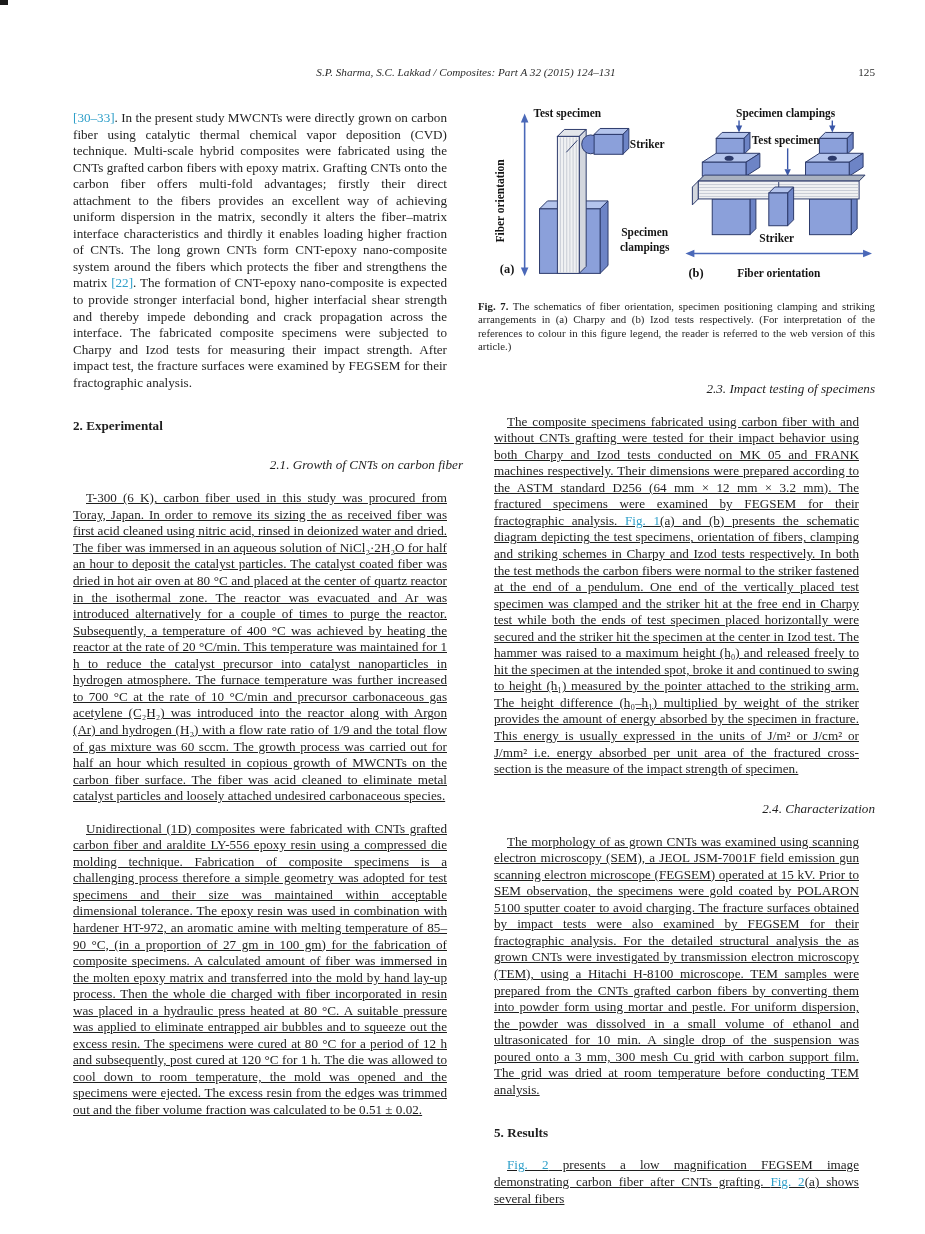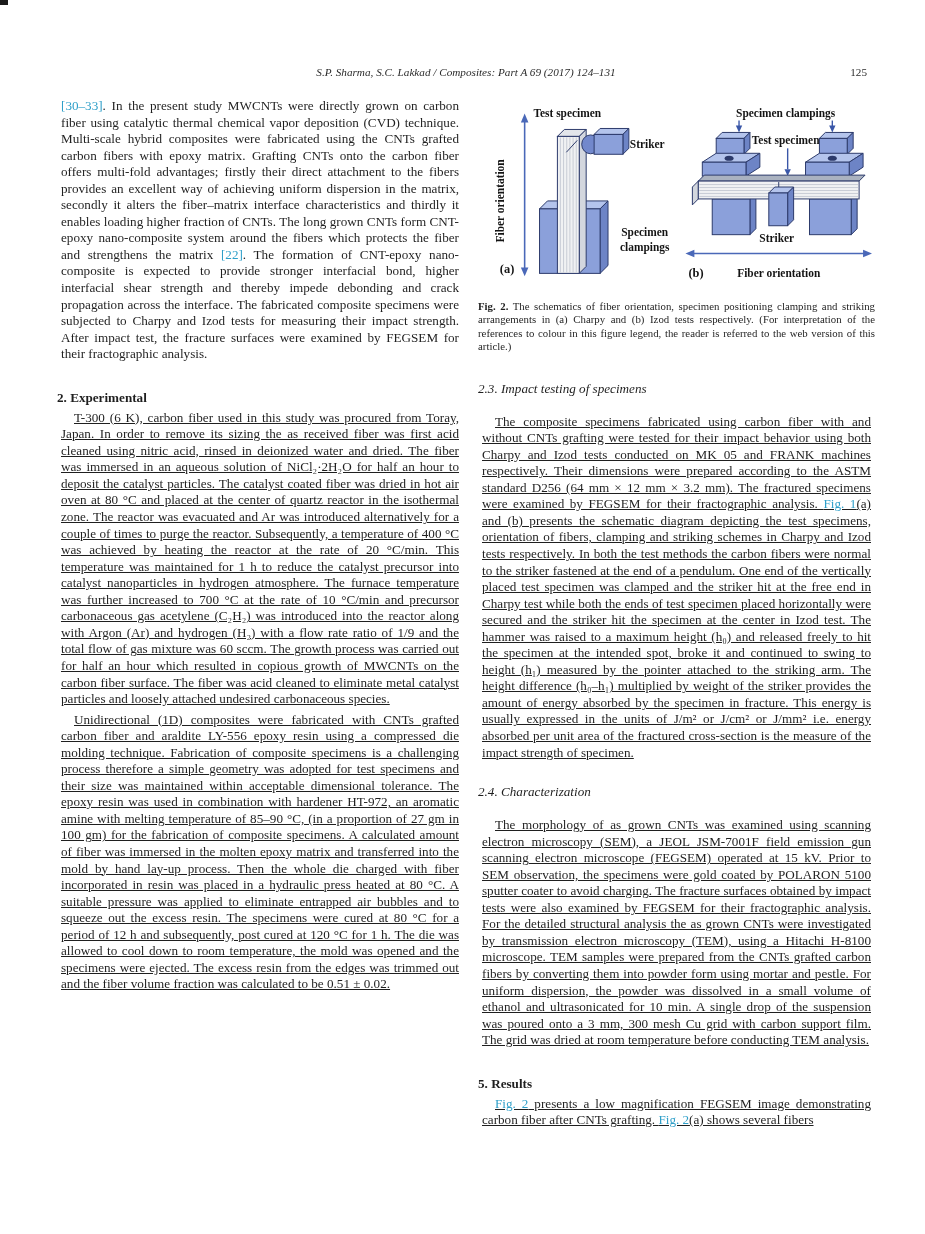--- a/index.html
+++ b/index.html
@@ -1,50 +1,51 @@
 <!DOCTYPE html>
 <html><head>
 <meta charset="utf-8">
 <style>
   html,body{margin:0;padding:0;background:#ffffff;}
   .page{position:relative;width:925px;height:1234px;background:#ffffff;overflow:hidden;
         font-family:"Liberation Serif",serif;color:#1f1f1f;}
   .corner-mark{position:absolute;left:0;top:0;width:8px;height:5px;background:#1a1a1a;}
   .running-head{position:absolute;top:66px;left:57px;width:818px;font-size:11.2px;}
   .running-title{display:block;text-align:center;font-style:italic;color:#2b2b2b;}
-  .page-number{position:absolute;right:8px;top:0;font-style:normal;color:#2b2b2b;text-align:right;}
+  .page-number{position:absolute;right:0;top:0;font-style:normal;color:#2b2b2b;text-align:right;}
   .col{position:absolute;top:94px;width:406px;}
   .col-left{left:57px;}
   .col-right{left:478px;width:397px;}
-  p.body{font-size:13.15px;line-height:16.55px;text-align:justify;margin:4px;}
+  p.body{font-size:13.15px;line-height:16.55px;text-align:justify;margin:16px;}
   p.indent{text-indent:13px;text-decoration:underline;}
-  .section-heading{font-size:13.15px;font-weight:bold;font-style:normal;margin:27px 0 0 0;}
-  .subsection-heading{font-size:13.15px;font-weight:normal;font-style:italic;margin:23px 0 17px 0;}
+  .section-heading{font-size:13.15px;font-weight:bold;font-style:normal;margin:27px 0 0 16px;}
+  .subsection-heading{font-size:13.15px;font-weight:normal;font-style:italic;margin:23px 0 17px 0;text-align:right;}
   .link{color:#2e9fc9;cursor:pointer;}
   .figure-block{margin:2px 0 16px 0;}
   .figure-caption{font-size:10.8px;line-height:13.4px;text-align:justify;margin:10px 0 0 0;color:#1f1f1f;}
   .figure-caption .bold{font-weight:bold;}
   svg text{font-family:"Liberation Serif",serif;font-weight:bold;font-size:11.5px;fill:#141414;}
   svg text.panel-letter{font-size:12.5px;}
 </style>
 </head>
 <body>
 
 <div class="page">
   <div class="corner-mark"></div>
 
   <div class="running-head">
-    <span class="running-title">S.P. Sharma, S.C. Lakkad / Composites: Part A 69 (2017) 124–131</span>
+    <span class="running-title">S.P. Sharma, S.C. Lakkad / Composites: Part A 32 (2015) 124–131</span>
     <span class="page-number">125</span>
   </div>
 
   <div class="col col-left">
     <p class="body"><span class="link">[30–33]</span>. In the present study MWCNTs were directly grown on carbon fiber using catalytic thermal chemical vapor deposition (CVD) technique. Multi-scale hybrid composites were fabricated using the CNTs grafted carbon fibers with epoxy matrix. Grafting CNTs onto the carbon fiber offers multi-fold advantages; firstly their direct attachment to the fibers provides an excellent way of achieving uniform dispersion in the matrix, secondly it alters the fiber–matrix interface characteristics and thirdly it enables loading higher fraction of CNTs. The long grown CNTs form CNT-epoxy nano-composite system around the fibers which protects the fiber and strengthens the matrix <span class="link">[22]</span>. The formation of CNT-epoxy nano-composite is expected to provide stronger interfacial bond, higher interfacial shear strength and thereby impede debonding and crack propagation across the interface. The fabricated composite specimens were subjected to Charpy and Izod tests for measuring their impact strength. After impact test, the fracture surfaces were examined by FEGSEM for their fractographic analysis.</p>
 
     <div class="section-heading">2. Experimental</div>
+    <div class="subsection-heading">2.1. Growth of CNTs on carbon fiber</div>
     <p class="body indent">T-300 (6 K), carbon fiber used in this study was procured from Toray, Japan. In order to remove its sizing the as received fiber was first acid cleaned using nitric acid, rinsed in deionized water and dried. The fiber was immersed in an aqueous solution of NiCl₂·2H₂O for half an hour to deposit the catalyst particles. The catalyst coated fiber was dried in hot air oven at 80 °C and placed at the center of quartz reactor in the isothermal zone. The reactor was evacuated and Ar was introduced alternatively for a couple of times to purge the reactor. Subsequently, a temperature of 400 °C was achieved by heating the reactor at the rate of 20 °C/min. This temperature was maintained for 1 h to reduce the catalyst precursor into catalyst nanoparticles in hydrogen atmosphere. The furnace temperature was further increased to 700 °C at the rate of 10 °C/min and precursor carbonaceous gas acetylene (C₂H₂) was introduced into the reactor along with Argon (Ar) and hydrogen (H₂) with a flow rate ratio of 1/9 and the total flow of gas mixture was 60 sccm. The growth process was carried out for half an hour which resulted in copious growth of MWCNTs on the carbon fiber surface. The fiber was acid cleaned to eliminate metal catalyst particles and loosely attached undesired carbonaceous species.</p>
 
     <p class="body indent">Unidirectional (1D) composites were fabricated with CNTs grafted carbon fiber and araldite LY-556 epoxy resin using a compressed die molding technique. Fabrication of composite specimens is a challenging process therefore a simple geometry was adopted for test specimens and their size was maintained within acceptable dimensional tolerance. The epoxy resin was used in combination with hardener HT-972, an aromatic amine with melting temperature of 85–90 °C, (in a proportion of 27 gm in 100 gm) for the fabrication of composite specimens. A calculated amount of fiber was immersed in the molten epoxy matrix and transferred into the mold by hand lay-up process. Then the whole die charged with fiber incorporated in resin was placed in a hydraulic press heated at 80 °C. A suitable pressure was applied to eliminate entrapped air bubbles and to squeeze out the excess resin. The specimens were cured at 80 °C for a period of 12 h and subsequently, post cured at 120 °C for 1 h. The die was allowed to cool down to room temperature, the mold was opened and the specimens were ejected. The excess resin from the edges was trimmed out and the fiber volume fraction was calculated to be 0.51 ± 0.02.</p>
   </div>
 
   <div class="col col-right">
 
     <div class="figure-block">
       <svg width="397" height="190" viewBox="0 0 400 190">
 
@@ -157,21 +158,21 @@
           <g>
             <line x1="216" y1="158" x2="390" y2="158" stroke="#4a68b8" stroke-width="1.6"></line>
             <polygon points="209,158 218,154.2 218,161.8" fill="#4a68b8"></polygon>
             <polygon points="397,158 388,154.2 388,161.8" fill="#4a68b8"></polygon>
           </g>
           <text class="panel-letter" x="212" y="182">(b)</text>
           <text x="303" y="182" text-anchor="middle">Fiber orientation</text>
         </g>
       </svg>
 
-      <p class="figure-caption"><span class="bold">Fig. 2.</span> The schematics of fiber orientation, specimen positioning clamping and striking arrangements in (a) Charpy and (b) Izod tests respectively. (For interpretation of the references to colour in this figure legend, the reader is referred to the web version of this article.)</p>
+      <p class="figure-caption"><span class="bold">Fig. 7.</span> The schematics of fiber orientation, specimen positioning clamping and striking arrangements in (a) Charpy and (b) Izod tests respectively. (For interpretation of the references to colour in this figure legend, the reader is referred to the web version of this article.)</p>
     </div>
 
     <div class="subsection-heading" style="margin-top:27px;">2.3. Impact testing of specimens</div>
     <p class="body indent">The composite specimens fabricated using carbon fiber with and without CNTs grafting were tested for their impact behavior using both Charpy and Izod tests conducted on MK 05 and FRANK machines respectively. Their dimensions were prepared according to the ASTM standard D256 (64 mm × 12 mm × 3.2 mm). The fractured specimens were examined by FEGSEM for their fractographic analysis. <span class="link">Fig. 1</span>(a) and (b) presents the schematic diagram depicting the test specimens, orientation of fibers, clamping and striking schemes in Charpy and Izod tests respectively. In both the test methods the carbon fibers were normal to the striker fastened at the end of a pendulum. One end of the vertically placed test specimen was clamped and the striker hit at the free end in Charpy test while both the ends of test specimen placed horizontally were secured and the striker hit the specimen at the center in Izod test. The hammer was raised to a maximum height (h₀) and released freely to hit the specimen at the intended spot, broke it and continued to swing to height (h₁) measured by the pointer attached to the striking arm. The height difference (h₀–h₁) multiplied by weight of the striker provides the amount of energy absorbed by the specimen in fracture. This energy is usually expressed in the units of J/m² or J/cm² or J/mm² i.e. energy absorbed per unit area of the fractured cross-section is the measure of the impact strength of specimen.</p>
 
     <div class="subsection-heading">2.4. Characterization</div>
     <p class="body indent">The morphology of as grown CNTs was examined using scanning electron microscopy (SEM), a JEOL JSM-7001F field emission gun scanning electron microscope (FEGSEM) operated at 15 kV. Prior to SEM observation, the specimens were gold coated by POLARON 5100 sputter coater to avoid charging. The fracture surfaces obtained by impact tests were also examined by FEGSEM for their fractographic analysis. For the detailed structural analysis the as grown CNTs were investigated by transmission electron microscopy (TEM), using a Hitachi H-8100 microscope. TEM samples were prepared from the CNTs grafted carbon fibers by converting them into powder form using mortar and pestle. For uniform dispersion, the powder was dissolved in a small volume of ethanol and ultrasonicated for 10 min. A single drop of the suspension was poured onto a 3 mm, 300 mesh Cu grid with carbon support film. The grid was dried at room temperature before conducting TEM analysis.</p>
 
     <div class="section-heading">5. Results</div>
     <p class="body indent"><span class="link">Fig. 2</span> presents a low magnification FEGSEM image demonstrating carbon fiber after CNTs grafting. <span class="link">Fig. 2</span>(a) shows several fibers</p>

